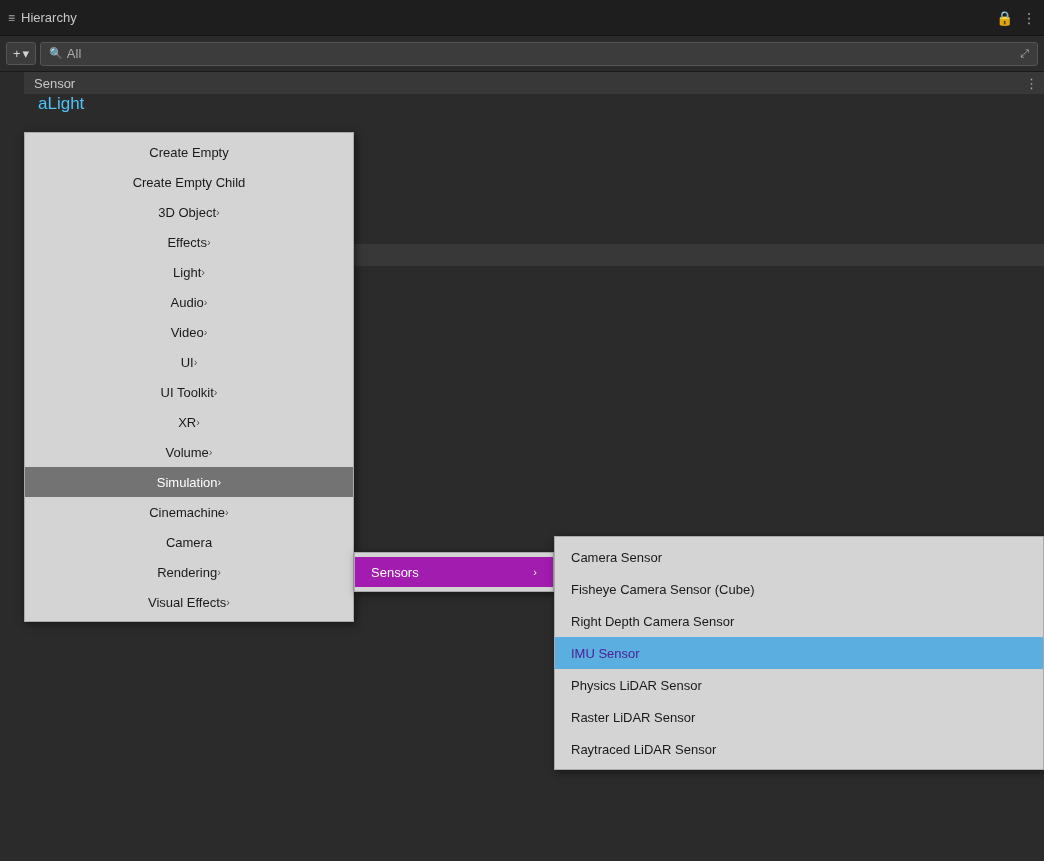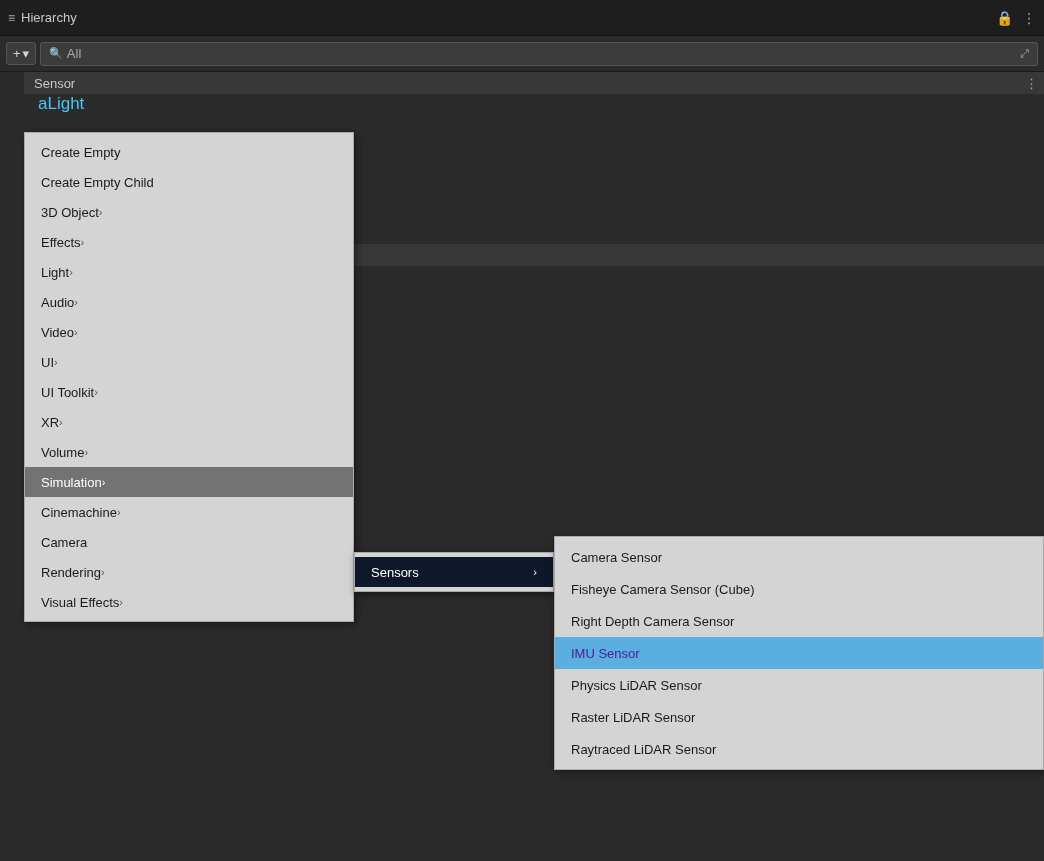--- a/index.html
+++ b/index.html
@@ -105,21 +105,21 @@
       padding: 4px 0;
     }
     .menu-item {
       height: 30px;
       display: flex;
       align-items: center;
       padding: 0 16px;
       cursor: pointer;
       color: #1a1a1a;
       font-size: 13px;
-      justify-content: flex-start;
+      justify-content: center;
     }
     .menu-item.active {
       background: #737373;
       color: #fff;
     }
     .menu-item-arrow {
       font-size: 11px;
       color: #555;
     }
     .menu-item.active .menu-item-arrow {
@@ -142,21 +142,21 @@
       height: 30px;
       display: flex;
       align-items: center;
       padding: 0 16px;
       cursor: pointer;
       color: #1a1a1a;
       font-size: 13px;
       justify-content: space-between;
     }
     .menu-item2.active {
-      background: #0f172a;
+      background: #a21caf;
       color: #fff;
     }
 
     
     .menu-level3 {
       position: absolute;
       top: 464px;
       left: 530px;
       width: 490px;
       background: #d4d4d4;

